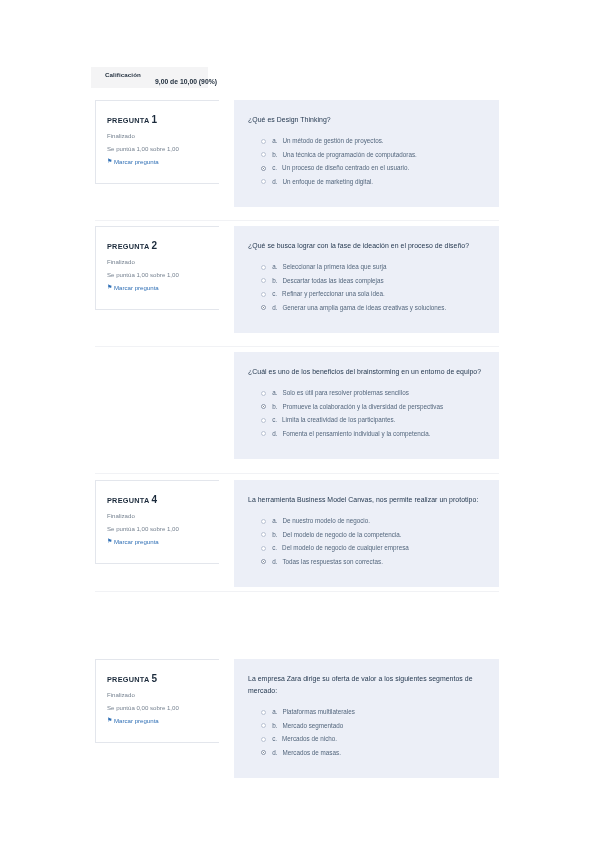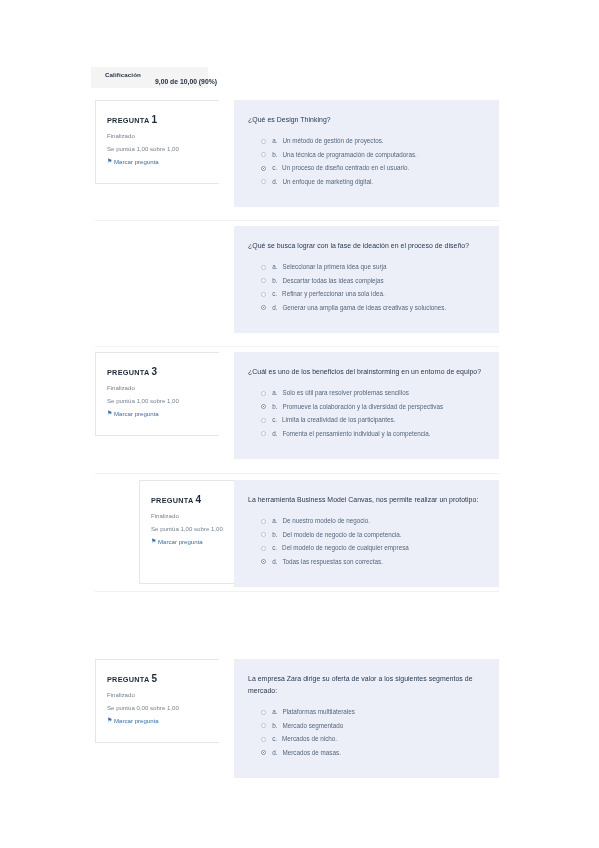--- a/index.html
+++ b/index.html
@@ -221,54 +221,54 @@
             <span class="opt-text">Un proceso de diseño centrado en el usuario.</span>
           </div>
           <div class="option">
             <span class="radio"></span>
             <span class="opt-letter">d.</span>
             <span class="opt-text">Un enfoque de marketing digital.</span>
           </div>
         </div>
       </div>
       <div class="qrow" style="top: 226px; height: 99px;">
-        <div class="qpanel" style="min-height: 99px;">
-          <div class="qtext">¿Qué se busca lograr con la fase de ideación en el proceso de diseño?</div>
-          <div class="option">
-            <span class="radio"></span>
-            <span class="opt-letter">a.</span>
-            <span class="opt-text">Seleccionar la primera idea que surja</span>
-          </div>
-          <div class="option">
-            <span class="radio"></span>
-            <span class="opt-letter">b.</span>
-            <span class="opt-text">Descartar todas las ideas complejas</span>
-          </div>
-          <div class="option">
-            <span class="radio"></span>
-            <span class="opt-letter">c.</span>
-            <span class="opt-text">Refinar y perfeccionar una sola idea.</span>
-          </div>
-          <div class="option">
-            <span class="radio checked"></span>
-            <span class="opt-letter">d.</span>
-            <span class="opt-text">Generar una amplia gama de ideas creativas y soluciones.</span>
-          </div>
-        </div>
-      </div>
-      <div class="qrow" style="top: 352px; height: 104px;">
         <div class="qinfo" style="height: 84px;">
-          <div class="qinfo-title"><span>PREGUNTA</span> <span class="qnum">3</span></div>
+          <div class="qinfo-title"><span>PREGUNTA</span> <span class="qnum">2</span></div>
           <div class="qinfo-state">Finalizado</div>
           <div class="qinfo-score">Se puntúa 1,00 sobre 1,00</div>
           <div class="qinfo-flag">
             <span class="flag-icon">⚑</span>
             <span>Marcar pregunta</span>
           </div>
         </div>
+        <div class="qpanel" style="min-height: 99px;">
+          <div class="qtext">¿Qué se busca lograr con la fase de ideación en el proceso de diseño?</div>
+          <div class="option">
+            <span class="radio"></span>
+            <span class="opt-letter">a.</span>
+            <span class="opt-text">Seleccionar la primera idea que surja</span>
+          </div>
+          <div class="option">
+            <span class="radio"></span>
+            <span class="opt-letter">b.</span>
+            <span class="opt-text">Descartar todas las ideas complejas</span>
+          </div>
+          <div class="option">
+            <span class="radio"></span>
+            <span class="opt-letter">c.</span>
+            <span class="opt-text">Refinar y perfeccionar una sola idea.</span>
+          </div>
+          <div class="option">
+            <span class="radio checked"></span>
+            <span class="opt-letter">d.</span>
+            <span class="opt-text">Generar una amplia gama de ideas creativas y soluciones.</span>
+          </div>
+        </div>
+      </div>
+      <div class="qrow" style="top: 352px; height: 104px;">
         <div class="qpanel" style="min-height: 104px;">
           <div class="qtext">¿Cuál es uno de los beneficios del brainstorming en un entorno de equipo?</div>
           <div class="option">
             <span class="radio"></span>
             <span class="opt-letter">a.</span>
             <span class="opt-text">Solo es útil para resolver problemas sencillos</span>
           </div>
           <div class="option">
             <span class="radio checked"></span>
             <span class="opt-letter">b.</span>
@@ -280,21 +280,21 @@
             <span class="opt-text">Limita la creatividad de los participantes.</span>
           </div>
           <div class="option">
             <span class="radio"></span>
             <span class="opt-letter">d.</span>
             <span class="opt-text">Fomenta el pensamiento individual y la competencia.</span>
           </div>
         </div>
       </div>
       <div class="qrow" style="top: 480px; height: 103px;">
-        <div class="qinfo" style="height: 104px; margin-left: 44px;">
+        <div class="qinfo" style="height: 84px;">
           <div class="qinfo-title"><span>PREGUNTA</span> <span class="qnum">4</span></div>
           <div class="qinfo-state">Finalizado</div>
           <div class="qinfo-score">Se puntúa 1,00 sobre 1,00</div>
           <div class="qinfo-flag">
             <span class="flag-icon">⚑</span>
             <span>Marcar pregunta</span>
           </div>
         </div>
         <div class="qpanel" style="min-height: 103px;">
           <div class="qtext">La herramienta Business Model Canvas, nos permite realizar un prototipo:</div>

